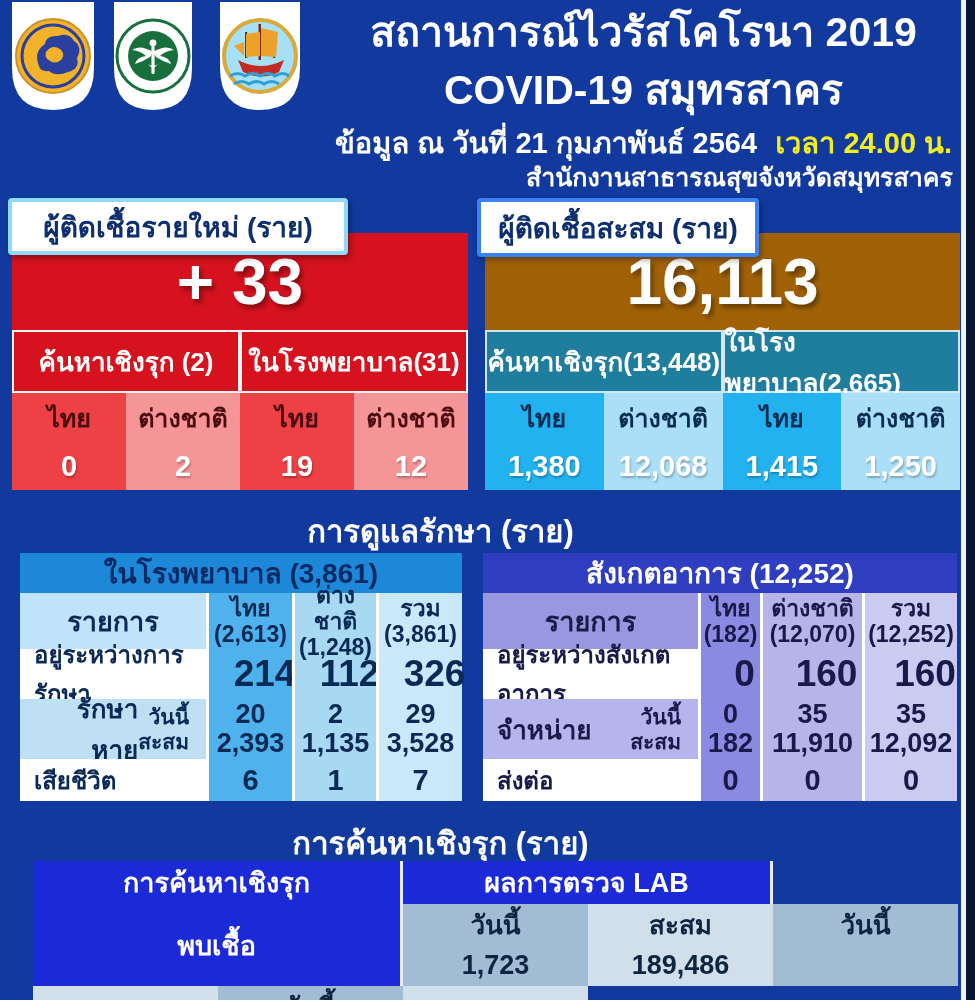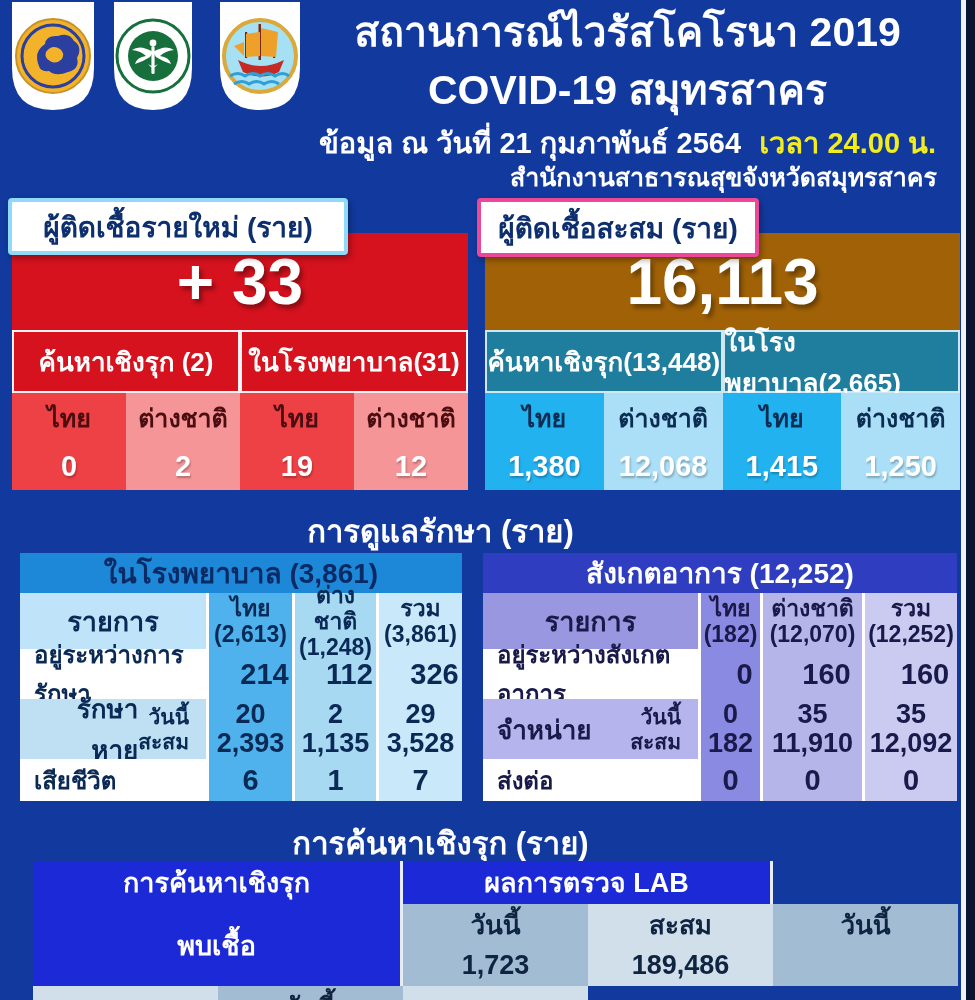--- a/index.html
+++ b/index.html
@@ -5,33 +5,33 @@
   html,body{margin:0;padding:0;background:#0a1230;}
   *{box-sizing:border-box;font-family:"Liberation Sans","DejaVu Sans",sans-serif;}
   #app{position:relative;width:975px;height:1000px;background:#123a9e;overflow:hidden;font-weight:bold;}
 
   
   .edge-white{position:absolute;left:961px;top:0;width:5px;height:1000px;background:#f2f2f2;}
   .edge-dark{position:absolute;left:966px;top:0;width:9px;height:1000px;background:#0a1433;}
 
   
   .shield{position:absolute;top:2px;height:110px;}
-  .titleblock{position:absolute;left:300px;top:6px;width:655px;color:#fff;text-align:center;}
+  .titleblock{position:absolute;left:316px;top:6px;width:655px;color:#fff;text-align:center;}
   .title1{font-size:41px;line-height:52px;}
   .title2{font-size:41px;line-height:52px;margin-top:6px;}
   .dateline{margin-top:10px;font-size:29px;line-height:34px;white-space:nowrap;}
   .dateline .time{color:#f2ee1e;margin-left:10px;}
   .orgline{margin-top:2px;font-size:25px;line-height:30px;text-align:right;padding-right:18px;}
 
   
   .badge{position:absolute;background:#fff;border-radius:4px;color:#0d2f6e;font-size:28px;
          display:flex;align-items:center;justify-content:center;z-index:5;
          box-shadow:2px 3px 6px rgba(0,0,0,.35);}
   .badge-new{left:8px;top:198px;width:340px;height:57px;border:4px solid #8fd9f9;}
-  .badge-cum{left:477px;top:198px;width:282px;height:59px;border:4px solid #ec4899;}
+  .badge-cum{left:477px;top:198px;width:282px;height:59px;border:4px solid #3b82f6;}
 
   
   .panel{position:absolute;top:233px;height:257px;display:grid;
          grid-template-columns:repeat(4,1fr);grid-template-rows:97px 63px 97px;}
   .panel-new{left:12px;width:456px;background:#d5121e;}
   .panel-cum{left:485px;width:475px;background:#a16207;}
   .big{grid-column:1/5;display:flex;align-items:center;justify-content:center;
        color:#fff;font-size:64px;text-shadow:3px 4px 4px rgba(0,0,0,.35);}
   .ghead{grid-column:span 2;display:flex;align-items:center;justify-content:center;
          color:#fff;font-size:26px;}
@@ -59,21 +59,21 @@
   .lhead{height:56px;display:flex;align-items:center;justify-content:center;font-size:27px;}
   .lrow{display:flex;align-items:center;padding-left:14px;font-size:24px;}
   .lrow.white{background:#fff;}
   .lrow.r1{height:50px;} .lrow.r2{height:60px;justify-content:space-between;padding-right:17px;text-align:right;}
   .lrow.r3{height:42px;}
   .lrow.r2 .biglab{font-size:26px;}
   .sublabs{display:flex;flex-direction:column;align-items:flex-end;font-size:21px;line-height:25px;}
   .tcol{display:flex;flex-direction:column;border-left:3px solid #fff;text-align:center;}
   .tcol .th{height:56px;display:flex;flex-direction:column;align-items:center;justify-content:center;
             font-size:23px;line-height:26px;}
-  .tcol .v1{height:50px;display:flex;align-items:center;justify-content:center;font-size:29px;padding-left:28px;}
+  .tcol .v1{height:50px;display:flex;align-items:center;justify-content:center;font-size:37px;padding-left:28px;}
   .tcol .v2{height:60px;display:flex;flex-direction:column;align-items:center;justify-content:center;
             font-size:27px;line-height:29px;}
   .tcol .v3{height:42px;display:flex;align-items:center;justify-content:center;font-size:29px;}
 
   .ctable-hosp{left:20px;width:442px;color:#0a2a55;}
   .ctable-hosp .tbar{background:#1e88d8;color:#0a2a66;}
   .ctable-hosp .lcol{width:186px;}
   .ctable-hosp .lhead{background:#bfe4f9;}
   .ctable-hosp .lrow.r2{background:#bfe0f2;}
   .ctable-hosp .tcol.c1{width:86px;background:#4fb2ec;}

